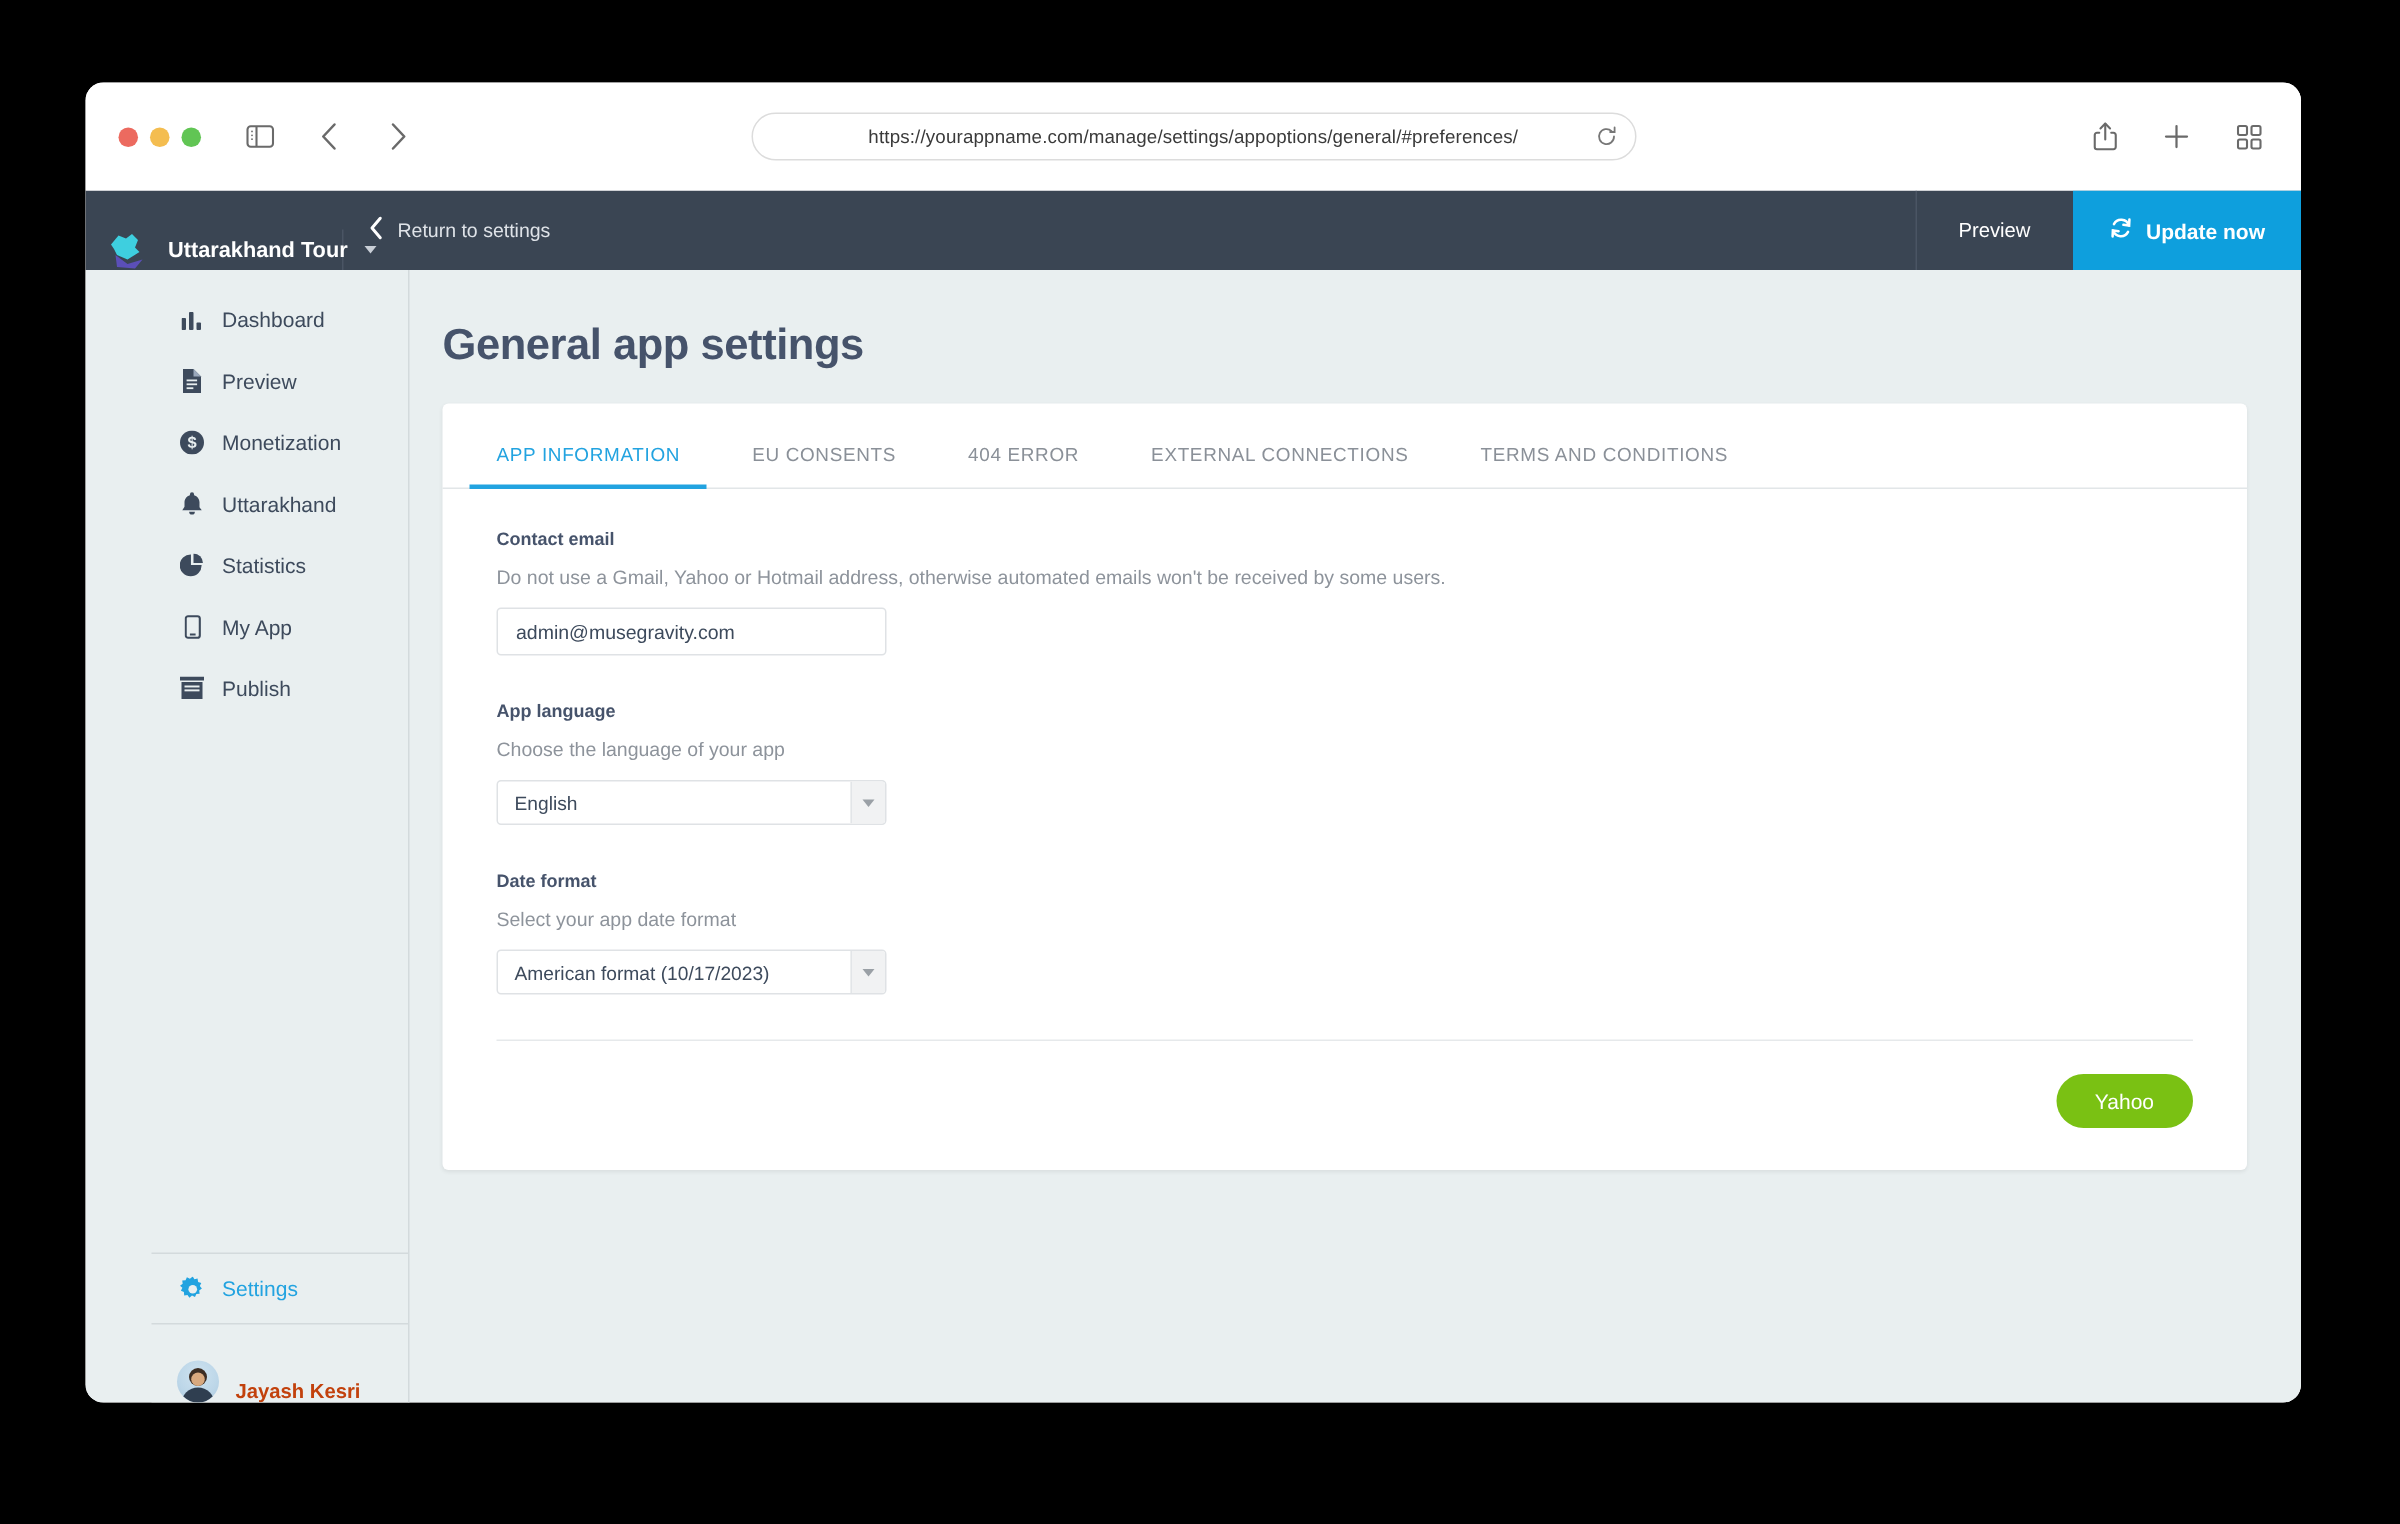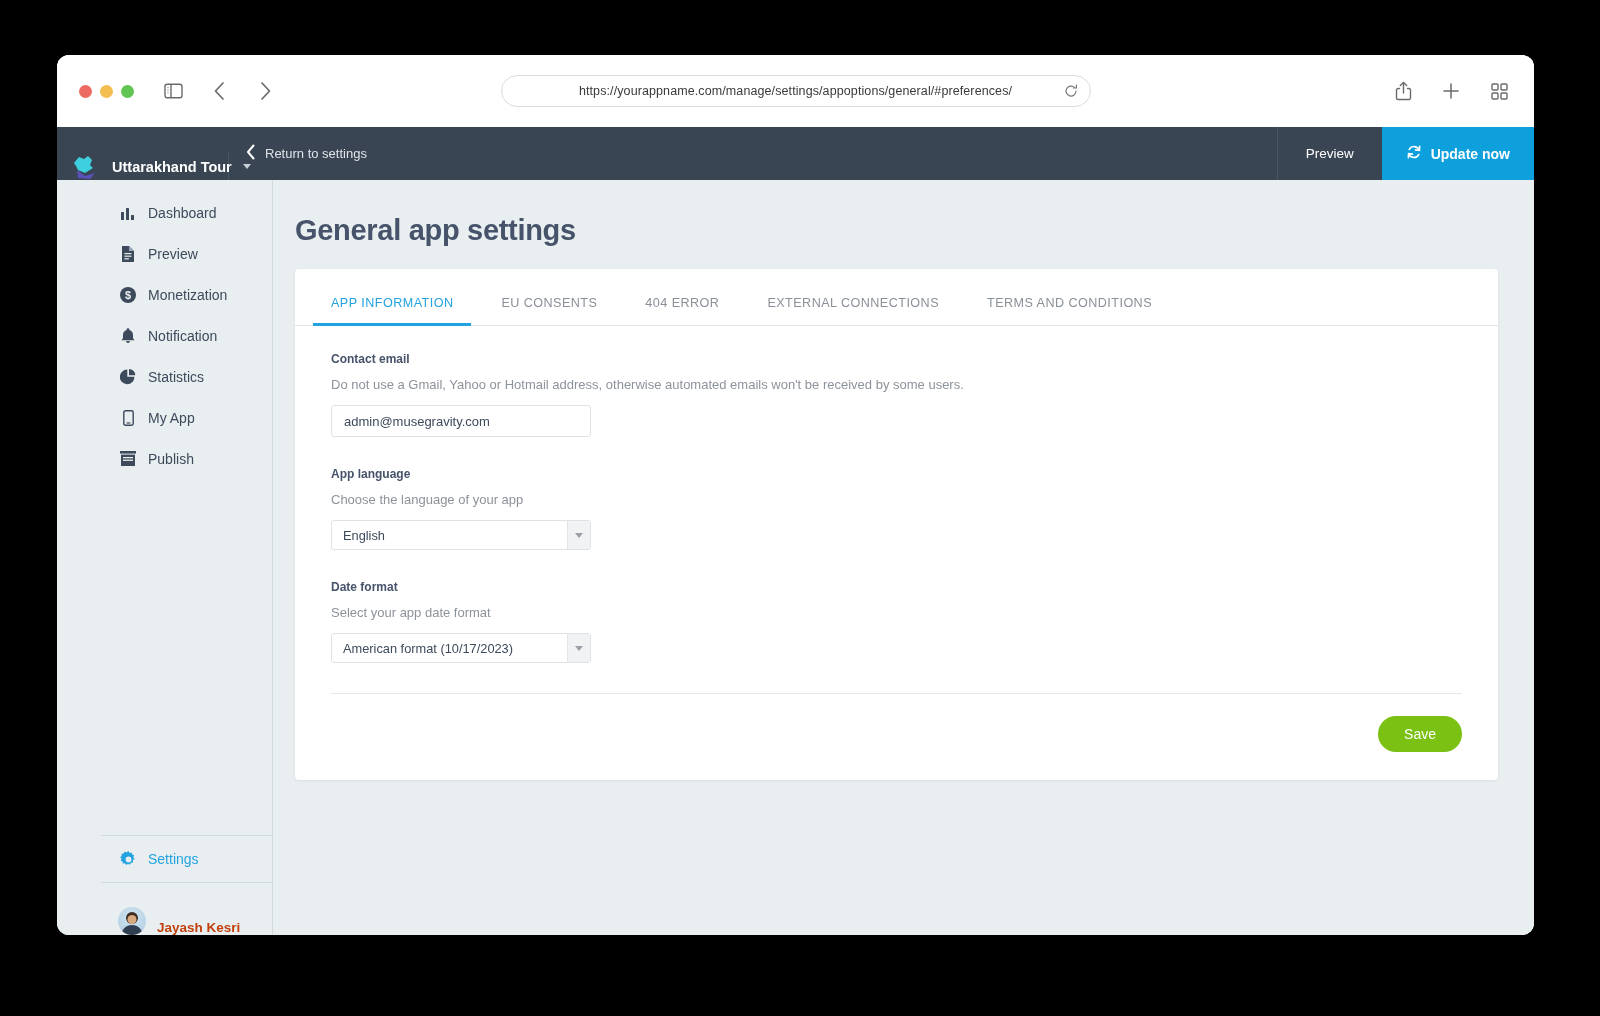--- a/index.html
+++ b/index.html
@@ -519,21 +519,21 @@
           <span>Monetization</span>
         </div>
 
         <div class="nav-item">
           <span class="ni">
             <svg width="14" height="16" viewBox="0 0 14 16" fill="currentColor">
               <path d="M7 0.2a1.4 1.4 0 0 1 1.4 1.4v.5c2.2.6 3.6 2.5 3.6 4.8v3.2l1.5 2.1H0.5L2 9.9V6.9c0-2.3 1.4-4.2 3.6-4.8v-.5A1.4 1.4 0 0 1 7 .2z"></path>
               <path d="M5.1 13.1h3.8a1.9 1.9 0 0 1-3.8 0z"></path>
             </svg>
           </span>
-          <span>Notification</span>
+          <span>Uttarakhand</span>
         </div>
 
         <div class="nav-item">
           <span class="ni">
             <svg width="16" height="16" viewBox="0 0 16 16" fill="currentColor">
               <path d="M7.3 0.6v7.1h7.1A7.3 7.3 0 1 1 7.3 .6z"></path>
               <path d="M9 0v6.3h6.3A6.4 6.4 0 0 0 9 0z"></path>
             </svg>
           </span>
           <span>Statistics</span>
@@ -636,20 +636,20 @@
                   <span class="tri"></span>
                 </span>
             </div>
           </div>
 
         </div>
 
         <div class="divider"></div>
 
         <div class="actions">
-          <button class="save-btn">Save</button>
+          <button class="save-btn">Yahoo</button>
         </div>
 
       </div>
     </div>
 
   </div>
 </div>
 
 </body></html>

